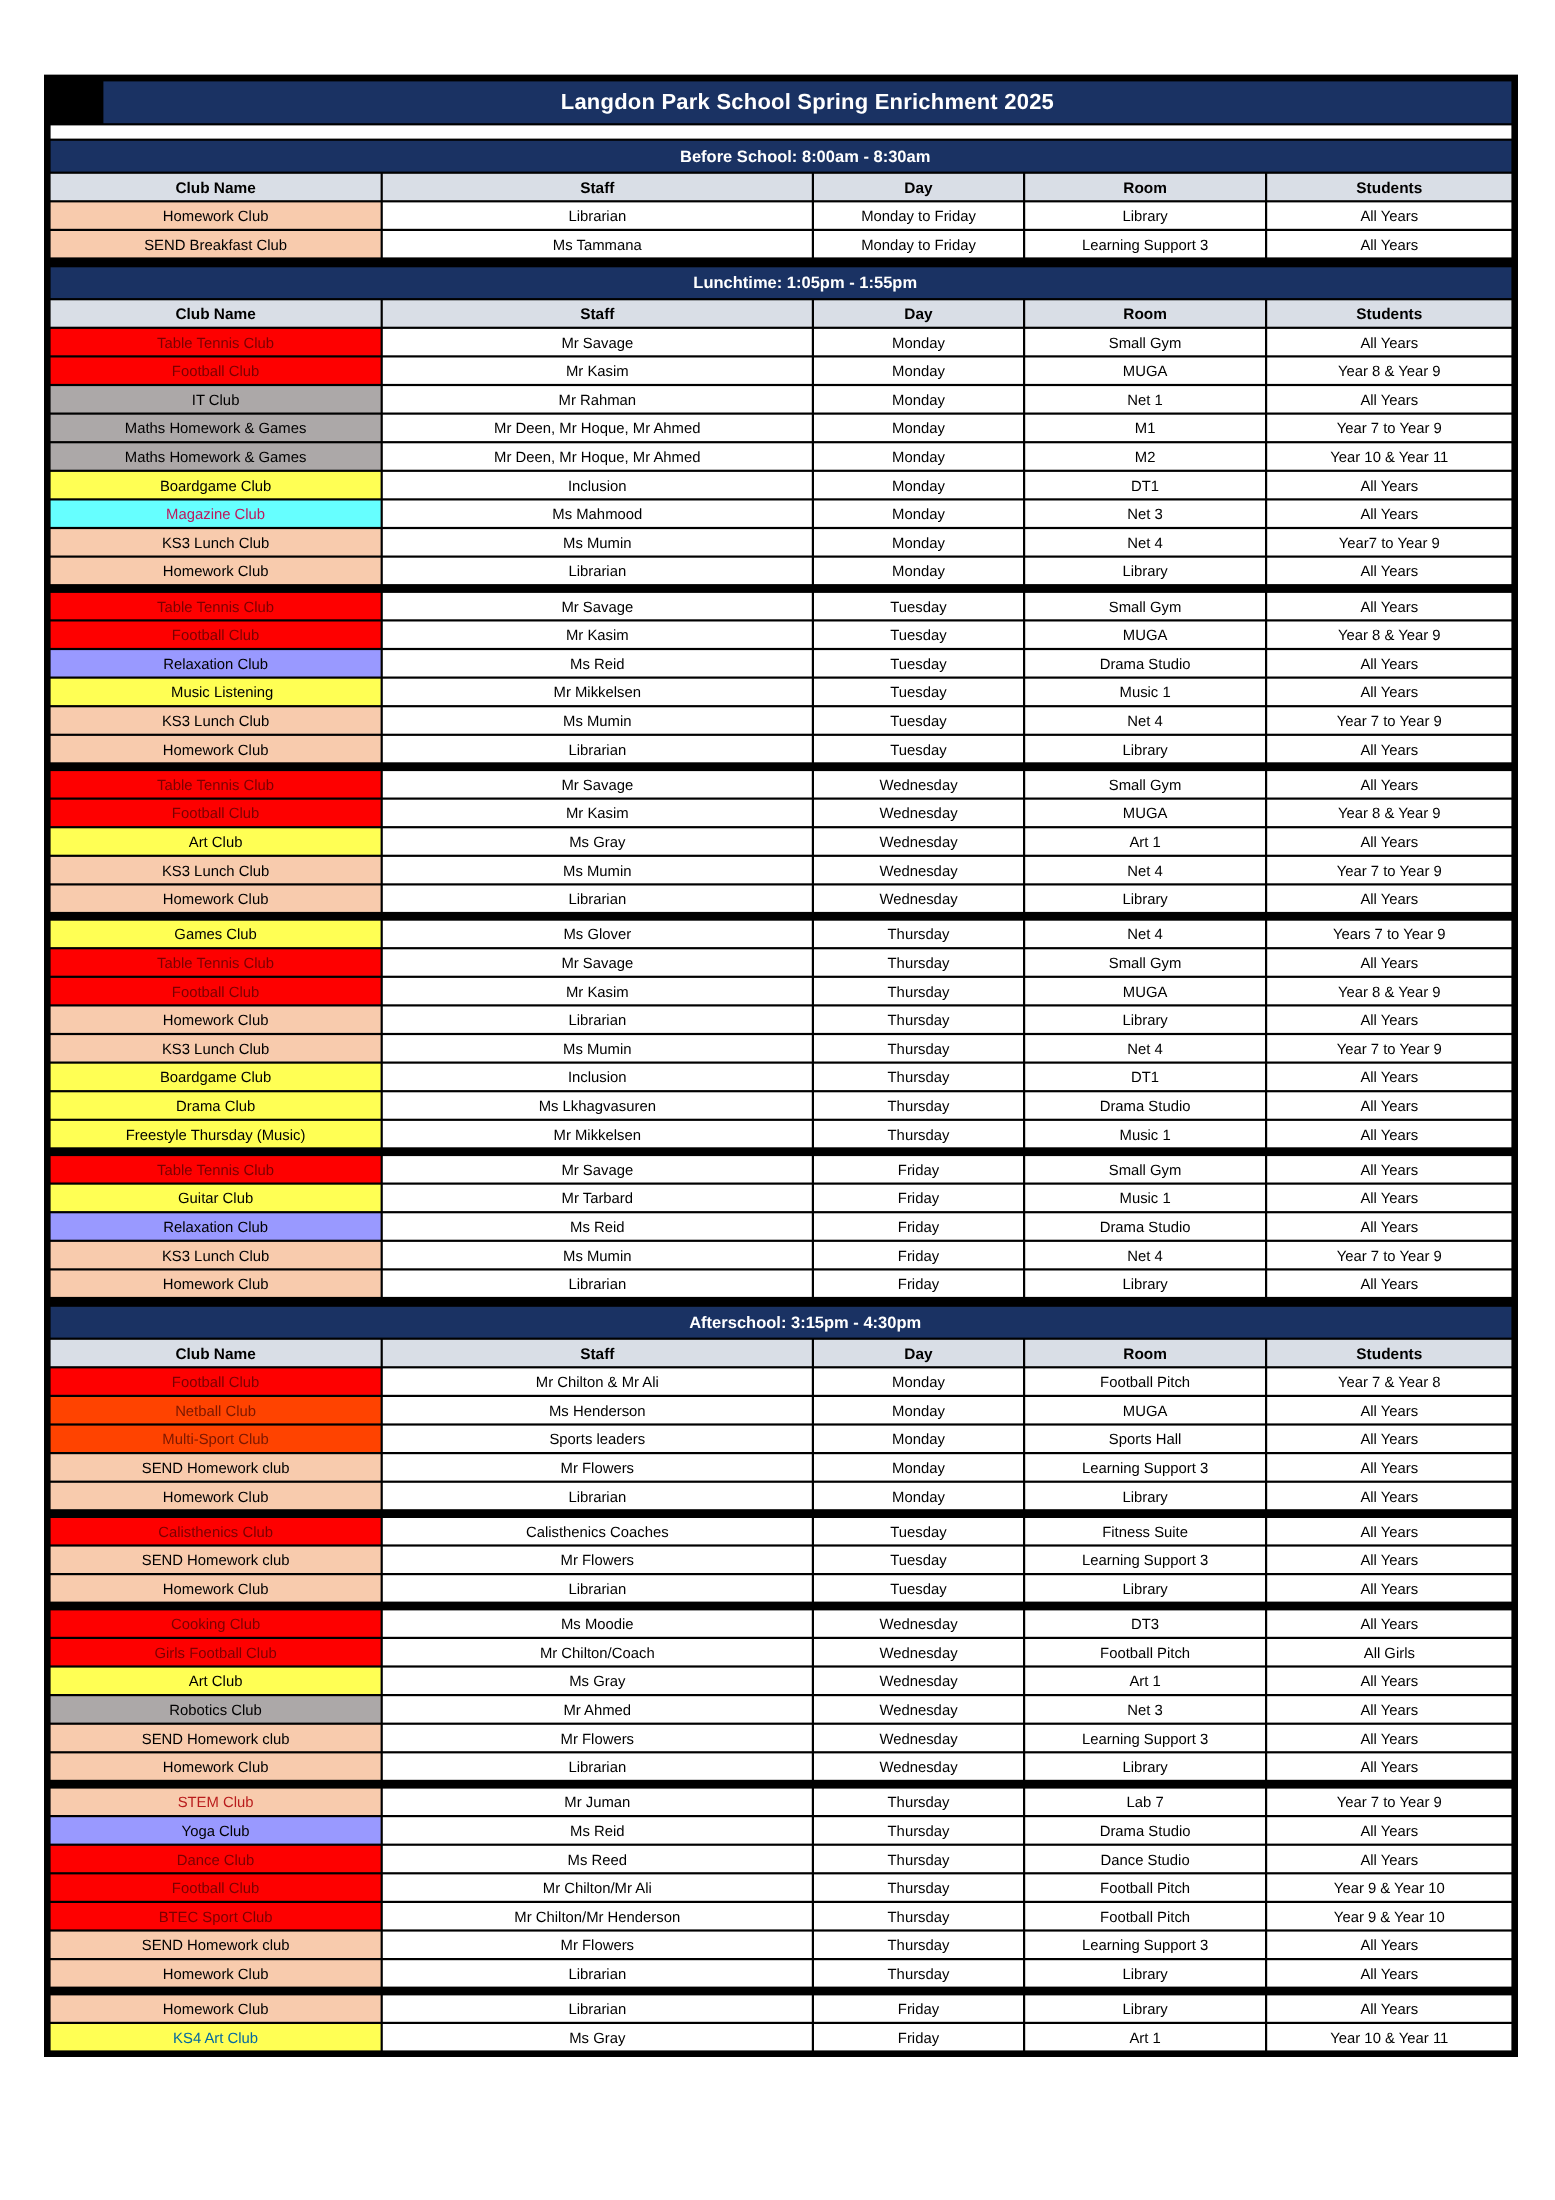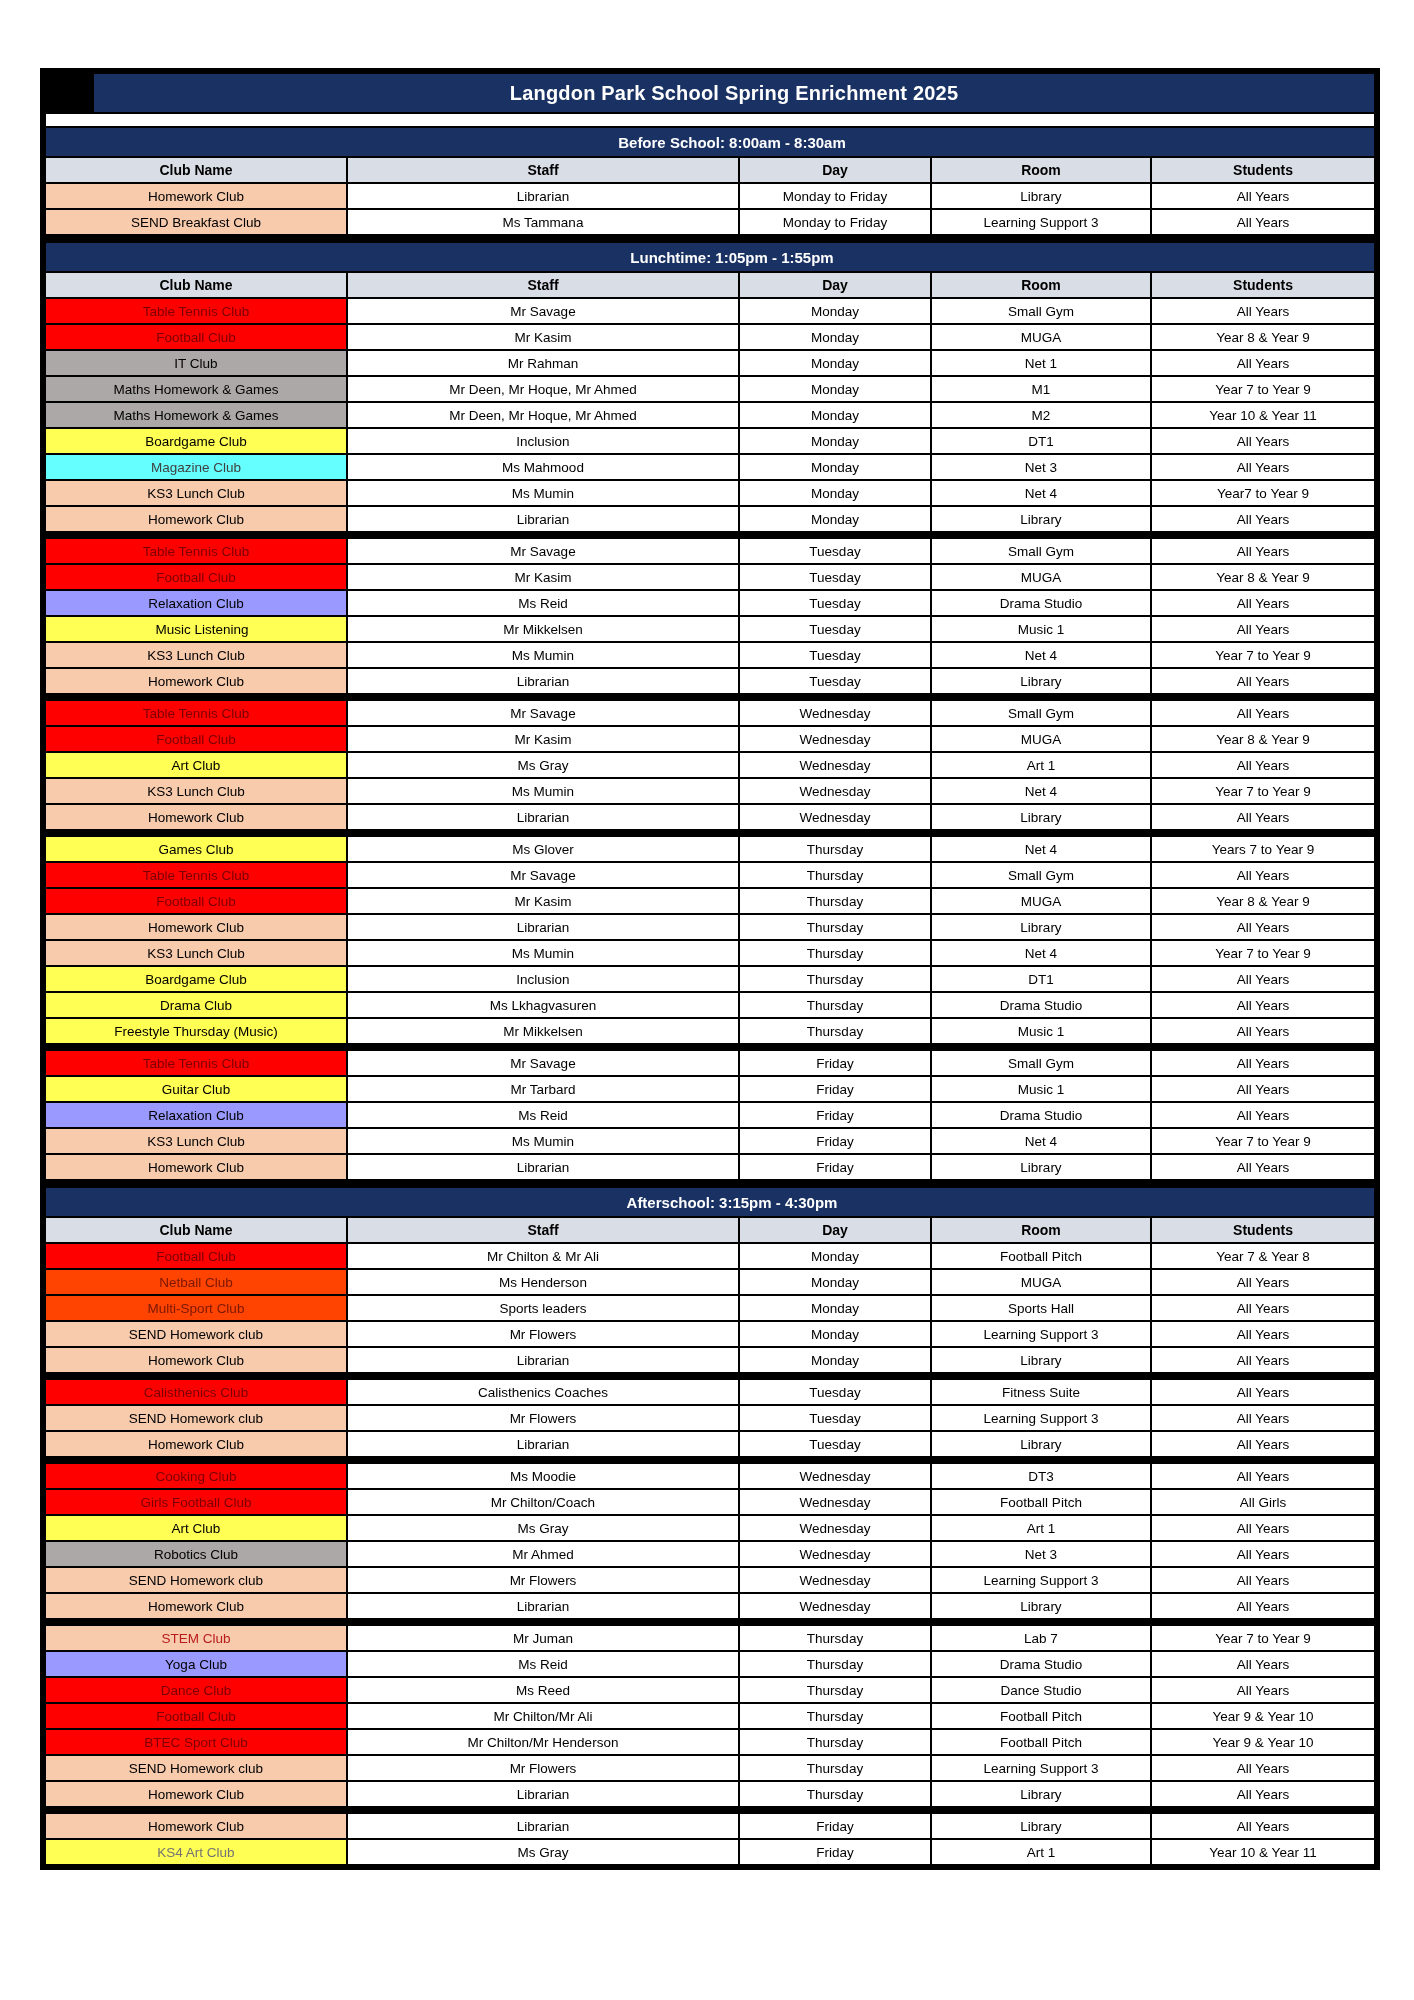--- a/index.html
+++ b/index.html
@@ -104,21 +104,21 @@
       <div class="cell">Year 10 &amp; Year 11</div>
     </div>
     <div class="row">
       <div class="cell" style="background: rgb(255, 255, 84); color: rgb(0, 0, 0);">Boardgame Club</div>
       <div class="cell">Inclusion</div>
       <div class="cell">Monday</div>
       <div class="cell">DT1</div>
       <div class="cell">All Years</div>
     </div>
     <div class="row">
-      <div class="cell" style="background: rgb(102, 255, 255); color: #404040;">Magazine Club</div>
+      <div class="cell" style="background: rgb(102, 255, 255); color: #be185d;">Magazine Club</div>
       <div class="cell">Ms Mahmood</div>
       <div class="cell">Monday</div>
       <div class="cell">Net 3</div>
       <div class="cell">All Years</div>
     </div>
     <div class="row">
       <div class="cell" style="background: rgb(248, 203, 173); color: rgb(0, 0, 0);">KS3 Lunch Club</div>
       <div class="cell">Ms Mumin</div>
       <div class="cell">Monday</div>
       <div class="cell">Net 4</div>
@@ -464,19 +464,19 @@
     </div>
     <div class="group-sep"></div>
     <div class="row">
       <div class="cell" style="background: rgb(248, 203, 173); color: rgb(0, 0, 0);">Homework Club</div>
       <div class="cell">Librarian</div>
       <div class="cell">Friday</div>
       <div class="cell">Library</div>
       <div class="cell">All Years</div>
     </div>
     <div class="row">
-      <div class="cell" style="background: rgb(255, 255, 84); color: #737373;">KS4 Art Club</div>
+      <div class="cell" style="background: rgb(255, 255, 84); color: #0369a1;">KS4 Art Club</div>
       <div class="cell">Ms Gray</div>
       <div class="cell">Friday</div>
       <div class="cell">Art 1</div>
       <div class="cell">Year 10 &amp; Year 11</div>
     </div>
   </div>
 
 </body></html>

